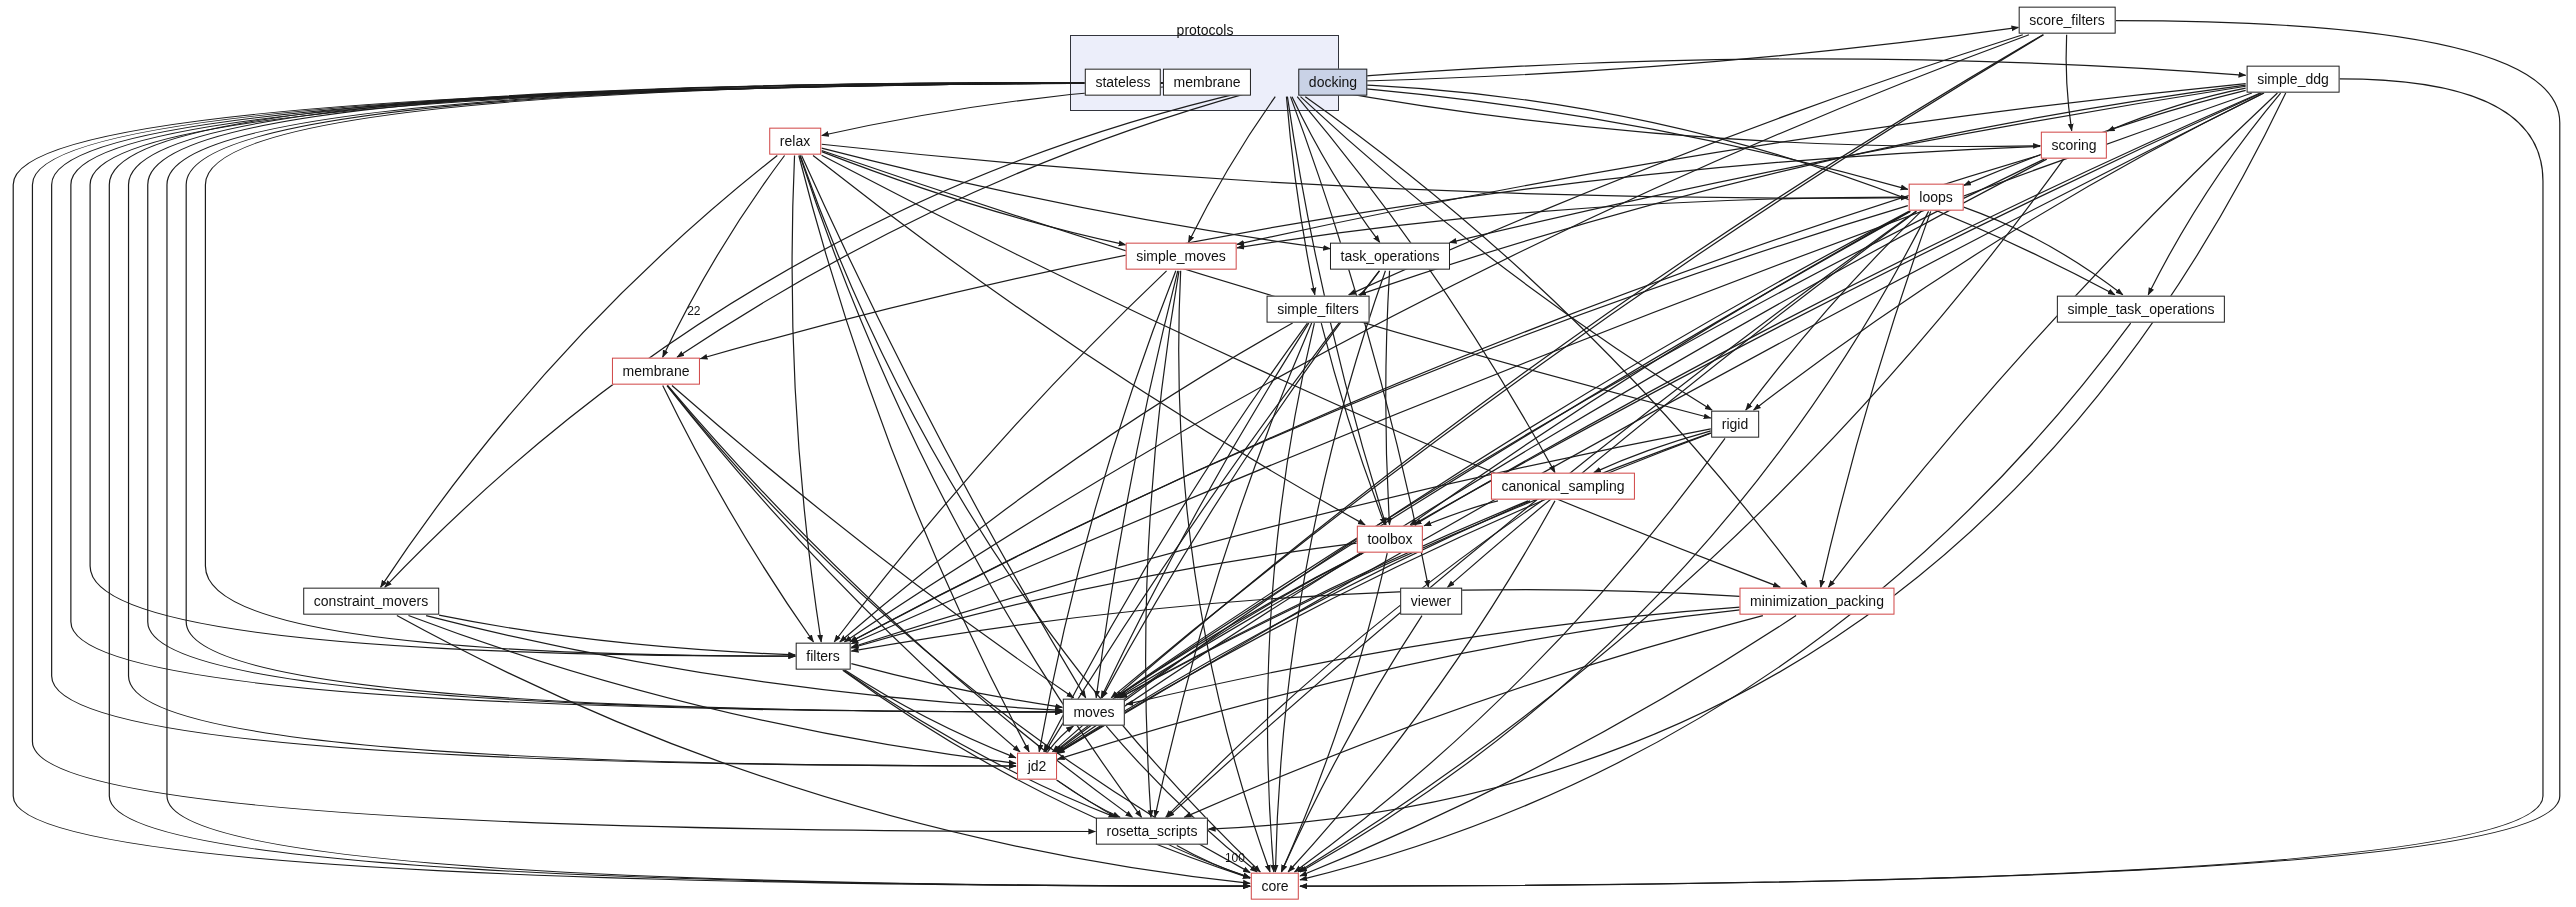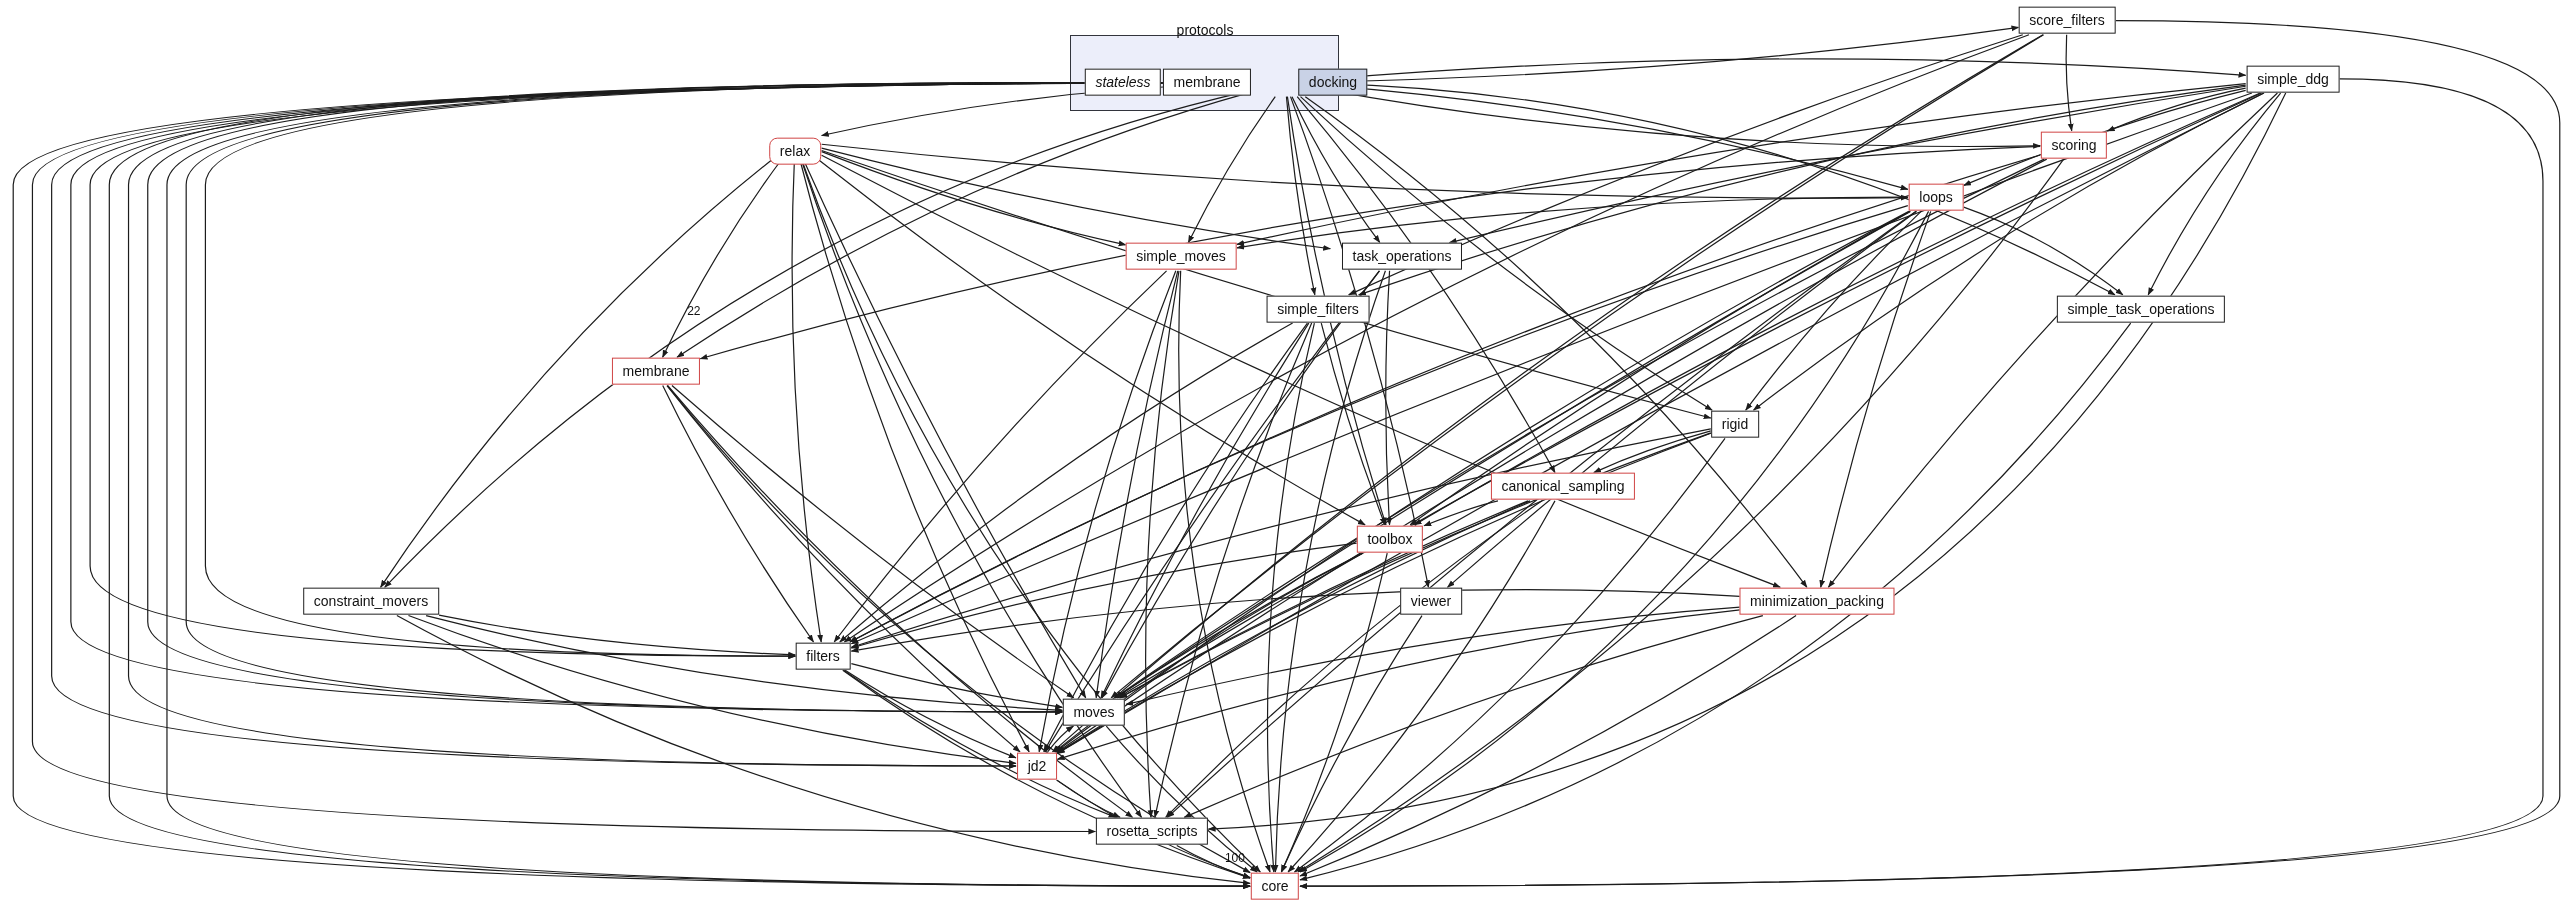--- a/index.html
+++ b/index.html
@@ -27,38 +27,38 @@
 </head>
 <body>
 
 <div id="graph" style="width: 2576px; height: 908px;">
     <div class="cluster" style="left: 1070px; top: 35px; width: 269px; height: 76px;"></div>
     <div class="cluster-label" style="left: 1205px; top: 22px;">protocols</div>
     <div class="node" style="left: 2067px; top: 20.4px;">score_filters</div>
     <div class="node" style="left: 2293px; top: 79px; text-align: right;">simple_ddg</div>
     <div class="node red" style="left: 2074px; top: 145px;">scoring</div>
     <div class="node red" style="left: 1936px; top: 197px;">loops</div>
-    <div class="node red" style="left: 795px; top: 151px; border-radius: 8px;">relax</div>
+    <div class="node red" style="left: 795px; top: 141px;">relax</div>
     <div class="node red" style="left: 1181px; top: 256px;">simple_moves</div>
-    <div class="node" style="left: 1390px; top: 256px; margin-left: 12px;">task_operations</div>
+    <div class="node" style="left: 1390px; top: 256px;">task_operations</div>
     <div class="node" style="left: 1318px; top: 309px;">simple_filters</div>
     <div class="node" style="left: 2141px; top: 309px;">simple_task_operations</div>
     <div class="node red" style="left: 656px; top: 371px;">membrane</div>
     <div class="node" style="left: 1735px; top: 424px;">rigid</div>
     <div class="node red" style="left: 1563px; top: 486px;">canonical_sampling</div>
     <div class="node red" style="left: 1390px; top: 539px;">toolbox</div>
     <div class="node" style="left: 371px; top: 601px;">constraint_movers</div>
     <div class="node" style="left: 1431px; top: 601px;">viewer</div>
     <div class="node red" style="left: 1817px; top: 601px;">minimization_packing</div>
     <div class="node" style="left: 823px; top: 656px;">filters</div>
     <div class="node" style="left: 1094px; top: 712px;">moves</div>
     <div class="node red" style="left: 1037px; top: 766px;">jd2</div>
     <div class="node" style="left: 1152px; top: 831px;">rosetta_scripts</div>
     <div class="node red" style="left: 1275px; top: 886px;">core</div>
-    <div class="node" style="left: 1123px; top: 82px; font-style: italic;">stateless</div>
+    <div class="node" style="left: 1123px; top: 82px;">stateless</div>
     <div class="node" style="left: 1207px; top: 82px;">membrane</div>
     <div class="node current" style="left: 1285px; top: 82px; margin-left: 48px;">docking</div>
     <svg id="edges" width="2576" height="908" viewBox="0 0 4289 1511">
       <defs>
         <marker id="arrow" viewBox="0 0 12 12" refX="11" refY="6" markerWidth="13" markerHeight="13" markerUnits="userSpaceOnUse" orient="auto">
           <path d="M0,1.5 L12,6 L0,10.5 Z" fill="#1c1c1c"></path>
         </marker>
       </defs>
       <path d="M 2081.5 138.2 Q 1727.1 145.2 1368.0 225.2" class="edge" marker-end="url(#arrow)"></path>
       <path d="M 2198.5 135.9 Q 2794.1 124.6 3361.0 45.3" class="edge" marker-end="url(#arrow)"></path>

